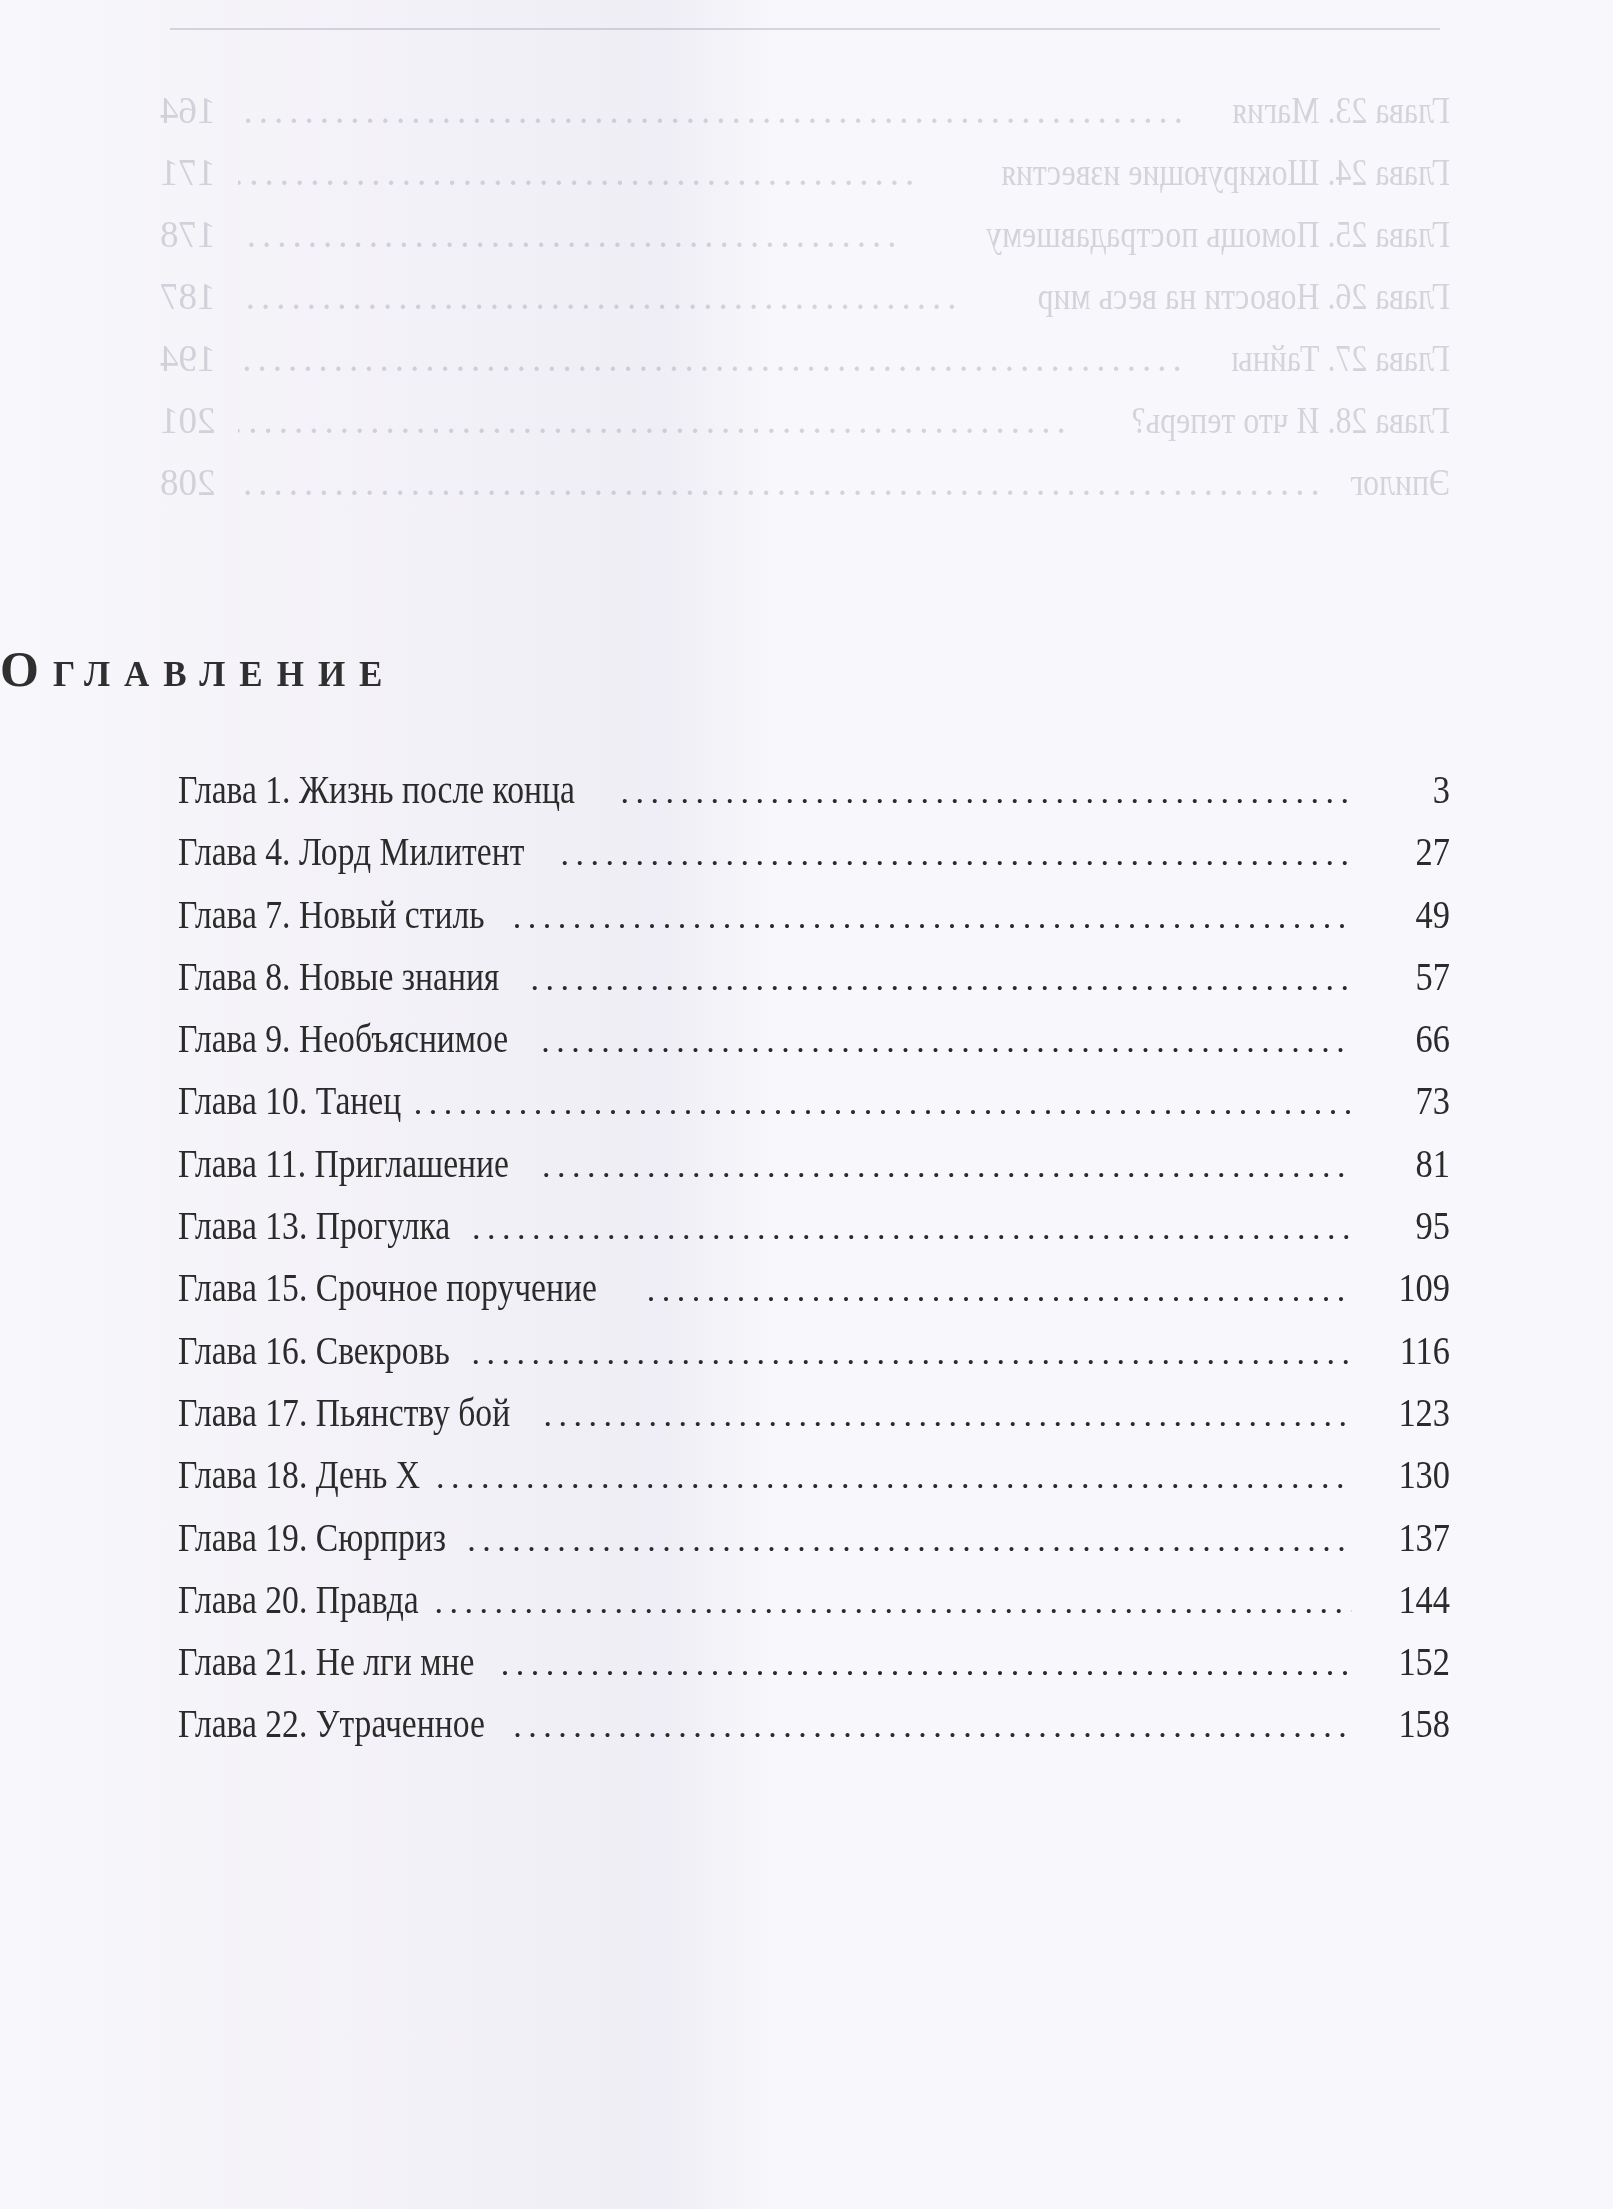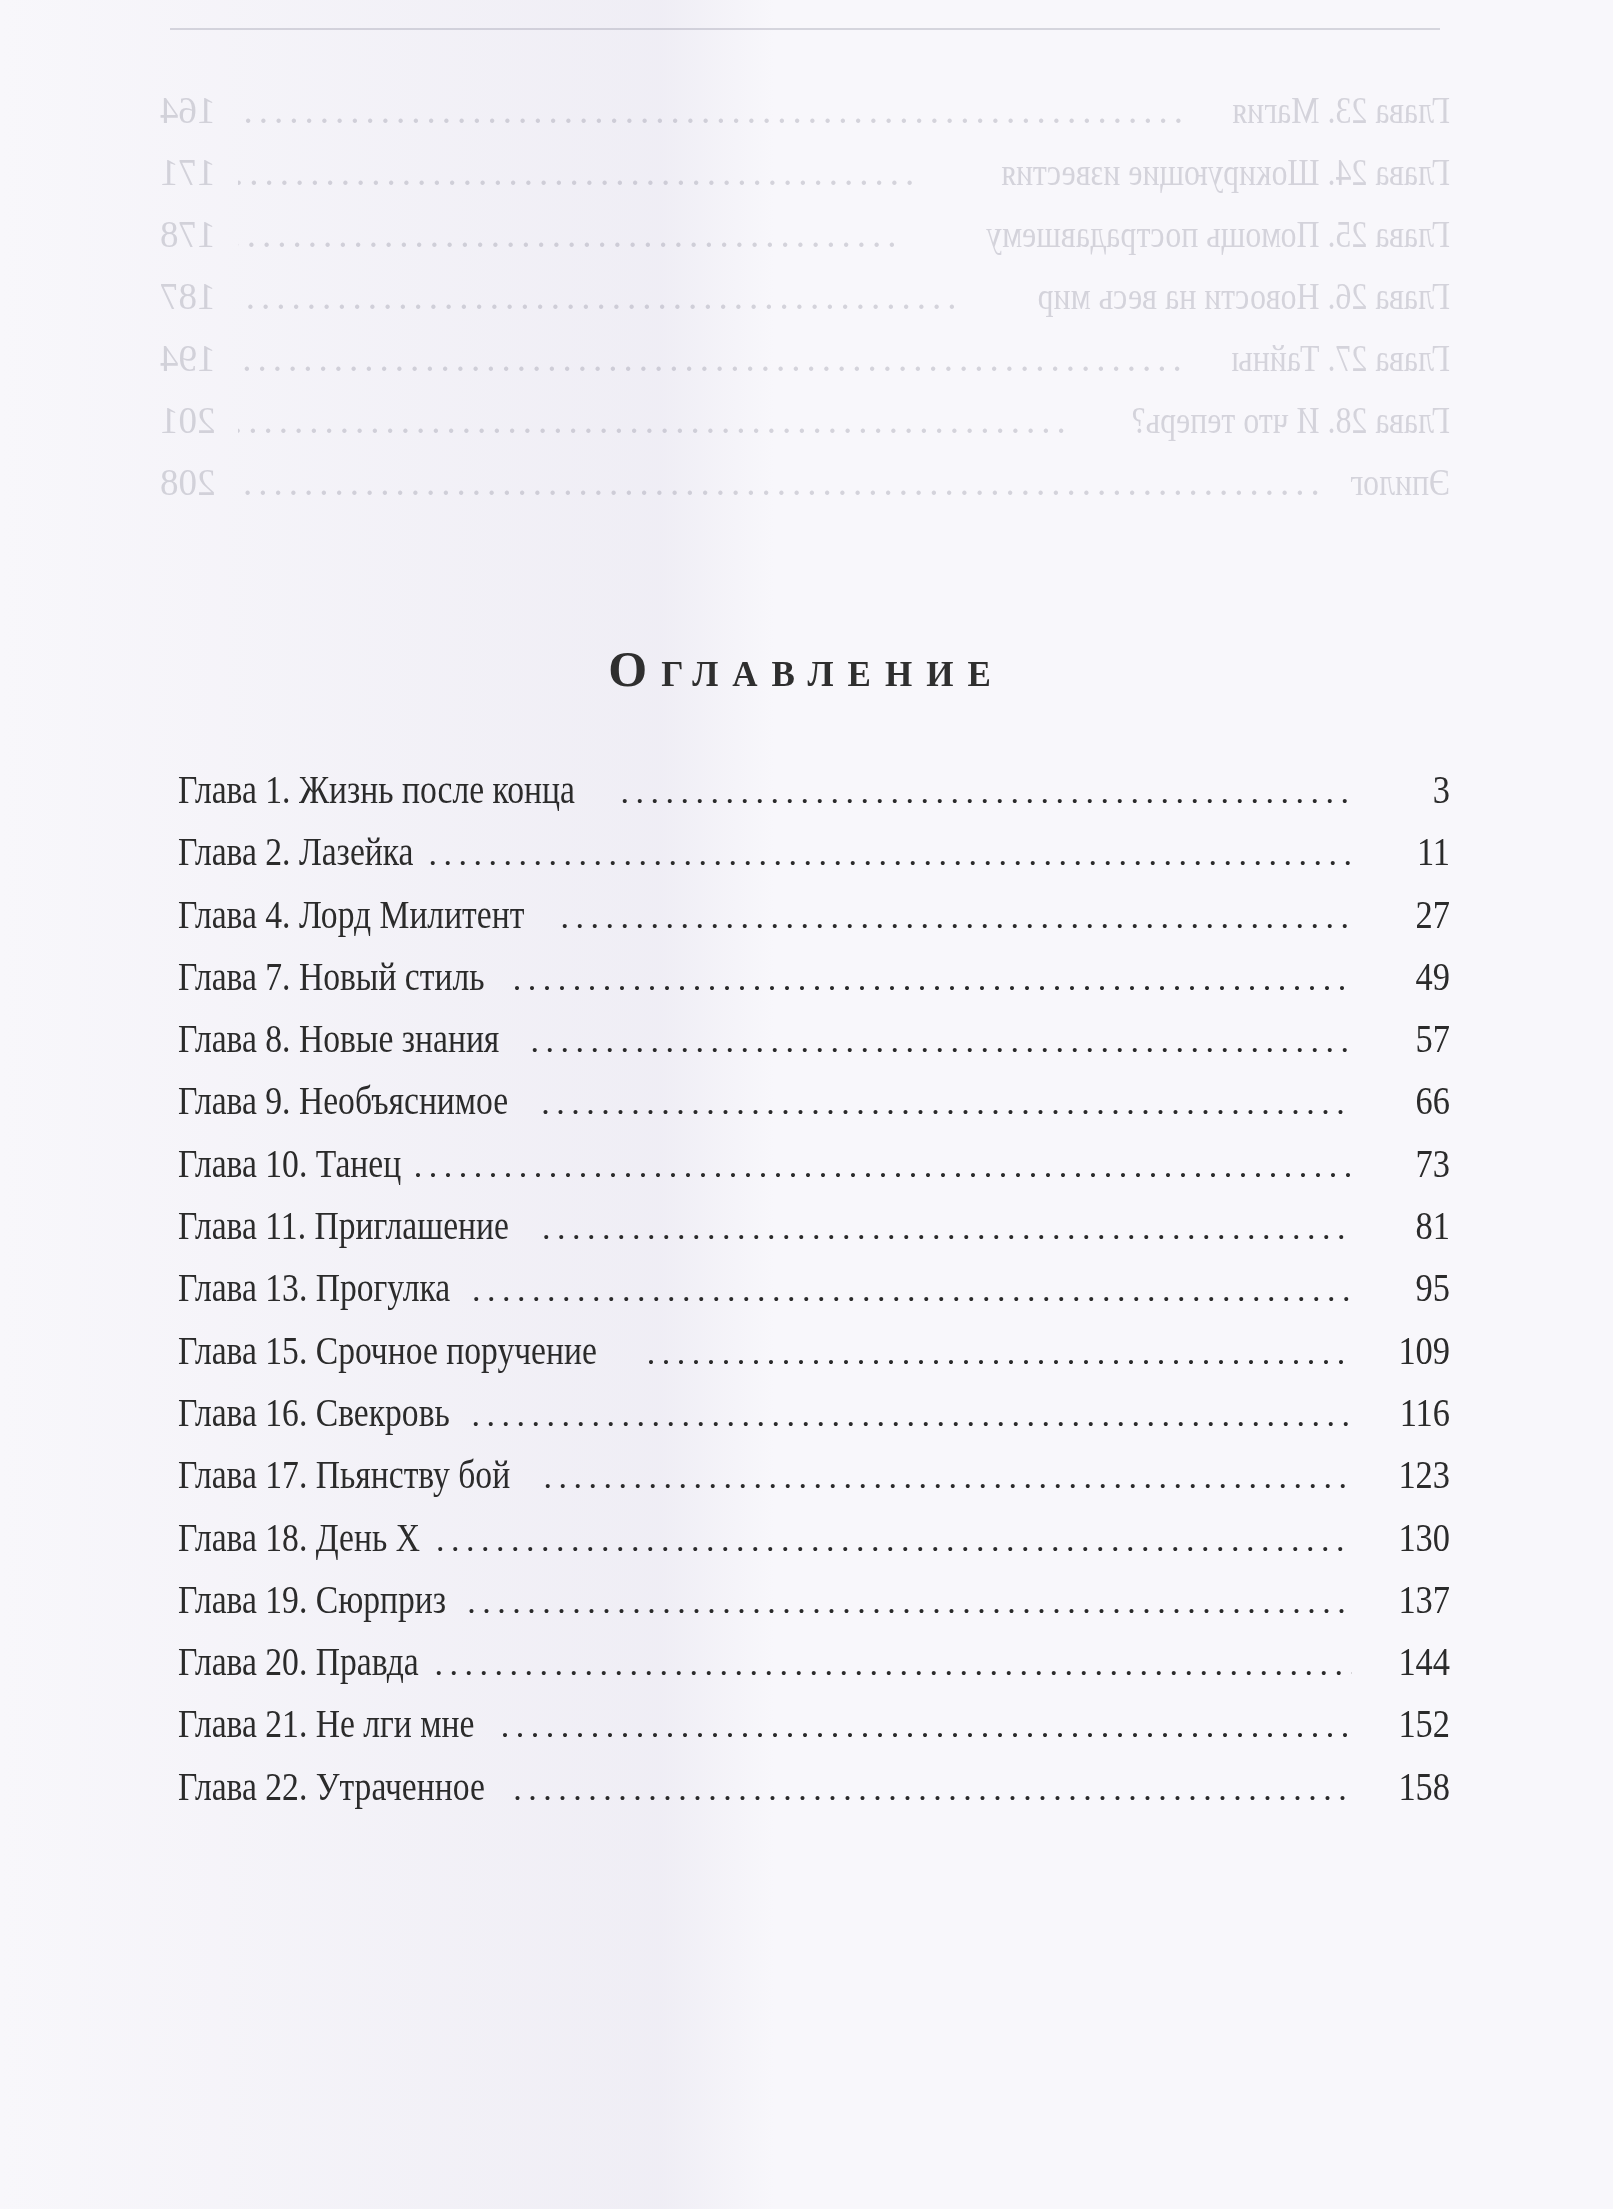--- a/index.html
+++ b/index.html
@@ -29,21 +29,20 @@
       line-height: 62px;
     }
     .st-row { display: flex; align-items: baseline; white-space: nowrap; }
     .st-title { flex: 0 0 auto; transform: scaleX(0.86); transform-origin: left center; }
     .st-dots { flex: 1 1 auto; overflow: hidden; margin: 0 14px; letter-spacing: 6px; }
     .st-dots::before { content: "........................................................................................................"; }
     .st-page { flex: 0 0 auto; width: 64px; text-align: right; }
 
     .toc-title {
       position: absolute; left: 0; top: 640px; width: 1613px;
-      text-align: center;
       font-size: 50px; font-weight: bold;
       letter-spacing: 14px;
       font-variant: small-caps;
       color: #2f2f2f;
     }
     .toc {
       position: absolute; left: 178px; top: 766px; width: 1272px;
     }
     .toc-row {
       display: flex; align-items: baseline; white-space: nowrap;
@@ -111,25 +110,20 @@
 
   <div class="toc-title">Оглавление</div>
 
   <div class="toc">
     <div class="toc-row">
         <span class="toc-chapter">Глава 1. Жизнь после конца</span>
         <span class="toc-dots"></span>
         <span class="toc-page">3</span>
       </div>
     <div class="toc-row">
-        <span class="toc-chapter">Глава 2. Лазейка</span>
-        <span class="toc-dots"></span>
-        <span class="toc-page">11</span>
-      </div>
-    <div class="toc-row">
         <span class="toc-chapter">Глава 4. Лорд Милитент</span>
         <span class="toc-dots"></span>
         <span class="toc-page">27</span>
       </div>
     <div class="toc-row">
         <span class="toc-chapter">Глава 7. Новый стиль</span>
         <span class="toc-dots"></span>
         <span class="toc-page">49</span>
       </div>
     <div class="toc-row">

